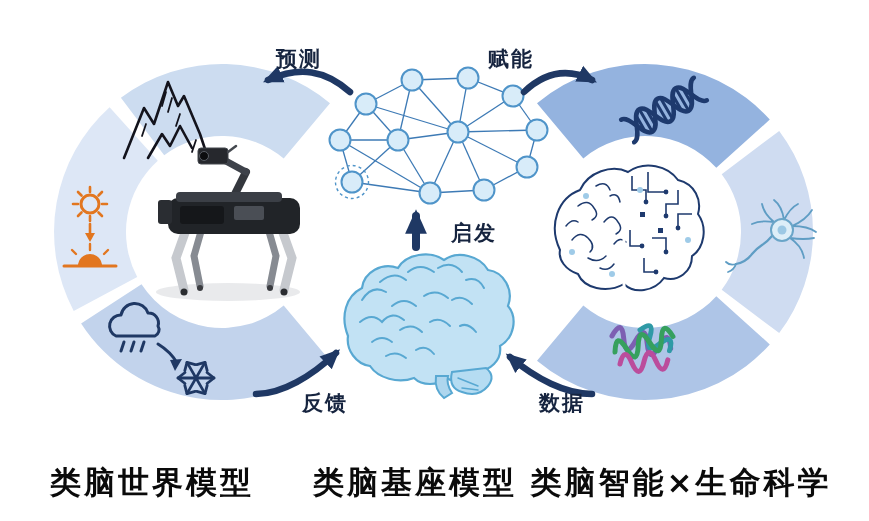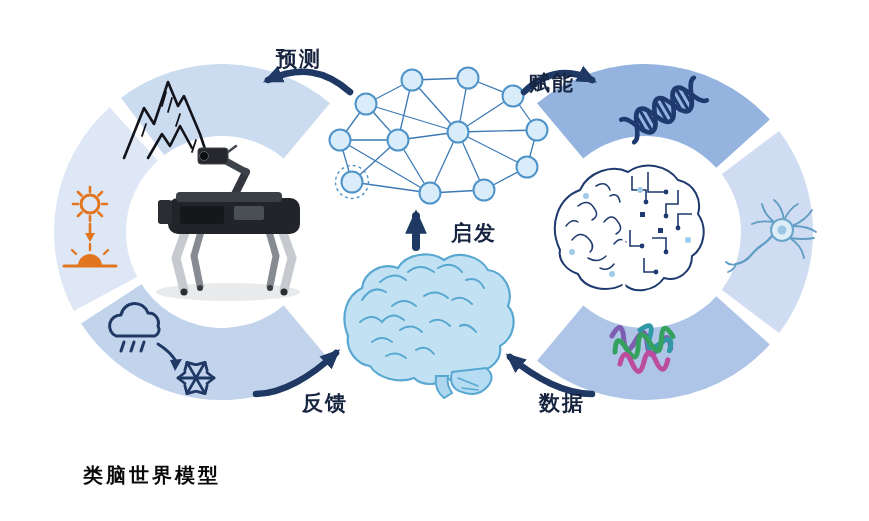--- a/index.html
+++ b/index.html
@@ -8,21 +8,21 @@
     overflow:hidden;font-family:"DejaVu Sans",sans-serif;
   }
   .art{position:absolute;left:0;top:0;}
   .arrow-label{
     position:absolute;transform:translateX(-50%);
     font-size:21px;font-weight:700;color:#16243f;
     letter-spacing:2px;white-space:nowrap;
   }
   .caption{
     position:absolute;transform:translateX(-50%);
-    font-size:20px;font-weight:600;color:#0a0a0a;
+    font-size:31px;font-weight:600;color:#0a0a0a;
     letter-spacing:3px;white-space:nowrap;
   }
 </style>
 </head>
 <body>
 
 <div class="canvas">
 
 <svg class="art" width="869" height="521" viewBox="0 0 869 521">
   <defs>
@@ -232,20 +232,22 @@
   <g stroke="#1f3864" stroke-width="6.5" fill="none" stroke-linecap="round">
     <path d="M 350 92 C 325 70 300 66 268 80" marker-end="url(#ah)"></path>
     <path d="M 524 92 C 545 72 568 68 592 80" marker-end="url(#ah)"></path>
     <path d="M 416 247 L 416 216" stroke-width="8" marker-end="url(#ah)"></path>
     <path d="M 256 394 C 282 394 312 376 336 353" marker-end="url(#ah)"></path>
     <path d="M 592 394 C 566 394 536 379 510 357" marker-end="url(#ah)"></path>
   </g>
 </svg>
 
   <span class="arrow-label" style="left:299px;top:45px;">预测</span>
-  <span class="arrow-label" style="left:552px;top:45px;margin-top:24px;">赋能</span>
+  <span class="arrow-label" style="left:511px;top:45px;">赋能</span>
   <span class="arrow-label" style="left:474px;top:219px;">启发</span>
   <span class="arrow-label" style="left:281px;top:389px;margin-left:44px;">反馈</span>
   <span class="arrow-label" style="left:562px;top:389px;">数据</span>
 
   <span class="caption" style="left:152px;top:462px;">类脑世界模型</span>
+  <span class="caption" style="left:415px;top:462px;">类脑基座模型</span>
+  <span class="caption" style="left:681px;top:462px;">类脑智能×生命科学</span>
 
 </div>
 
 </body></html>

